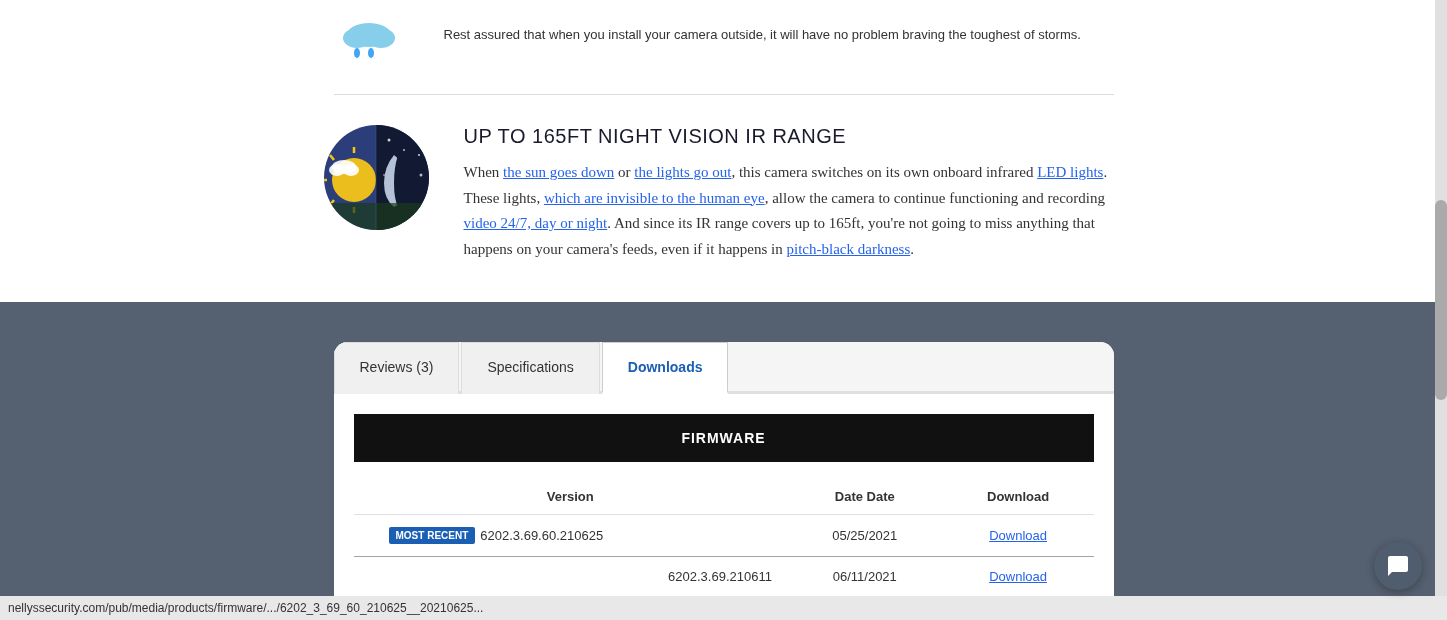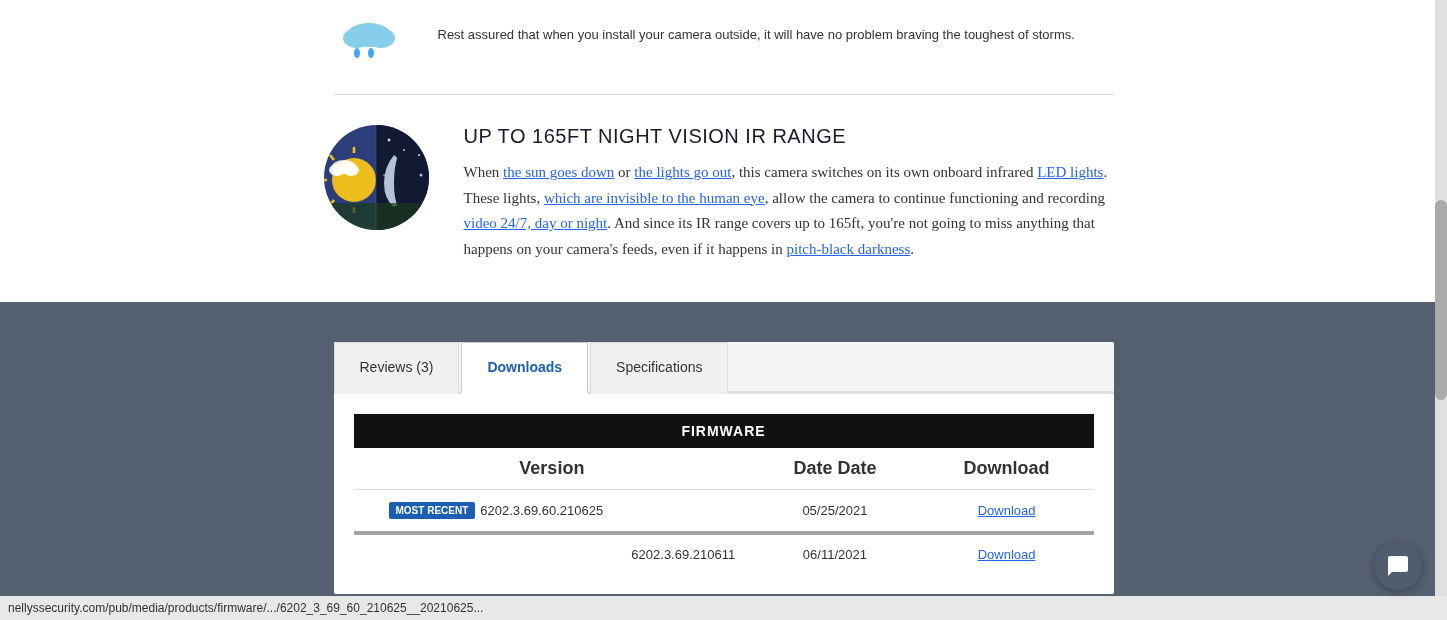--- a/index.html
+++ b/index.html
@@ -16,21 +16,21 @@
       padding: 20px 0 40px 0;
       display: flex;
       flex-direction: column;
       align-items: center;
     }
 
     .weather-row {
       display: flex;
       align-items: flex-start;
       width: 800px;
-      gap: 24px;
+      gap: 30px;
       margin-bottom: 20px;
     }
 
     .rain-icon {
       width: 90px;
       text-align: center;
       flex-shrink: 0;
     }
 
     .rain-icon svg {
@@ -88,21 +88,21 @@
       background: #556070;
       padding: 40px 0 50px 0;
       min-height: 345px;
       position: relative;
     }
 
     .tabs-container {
       width: 780px;
       margin: 0 auto;
       background: #fff;
-      border-radius: 2px;
+      border-radius: 14px;
       overflow: hidden;
     }
 
     .tabs-nav {
       display: flex;
       border-bottom: 3px solid #e0e0e0;
       background: #f5f5f5;
     }
 
     .tab {
@@ -129,47 +129,47 @@
     .tab-content {
       padding: 20px;
       background: #fff;
     }
 
     
     .firmware-header {
       background: #111;
       color: #fff;
       text-align: center;
-      padding: 9px;
+      padding: 16px;
       font-size: 14px;
       font-weight: 700;
       letter-spacing: 1px;
-      margin-bottom: 0;
+      margin-bottom: 17px;
     }
 
     .firmware-table {
       width: 100%;
       border-collapse: collapse;
     }
 
     .firmware-table th {
       padding: 10px 15px;
-      font-size: 18px;
+      font-size: 13px;
       font-weight: 600;
       color: #333;
       text-align: center;
       border-bottom: 1px solid #e0e0e0;
       background: #fff;
     }
 
     .firmware-table td {
       padding: 12px 15px;
       font-size: 13px;
       text-align: center;
-      border-bottom: 4px solid #a3a3a3;
+      border-bottom: 1px solid #a3a3a3;
       color: #333;
     }
 
     .firmware-table tr:last-child td {
       border-bottom: none;
     }
 
     .most-recent-badge {
       background: #1a5fb4;
       color: #fff;
@@ -336,22 +336,22 @@
       </p>
     </div>
   </div>
 </div>
 
 <div class="dark-section">
   <div class="tabs-container">
 
     <div class="tabs-nav">
       <div class="tab">Reviews (3)</div>
+      <div class="tab">Specifications</div>
       <div class="tab active">Downloads</div>
-      <div class="tab">Specifications</div>
     </div>
 
     <div class="tab-content">
 
       <div class="firmware-header">FIRMWARE</div>
       <table class="firmware-table">
         <thead>
           <tr>
             <th>Version</th>
             <th>Date Date</th>

